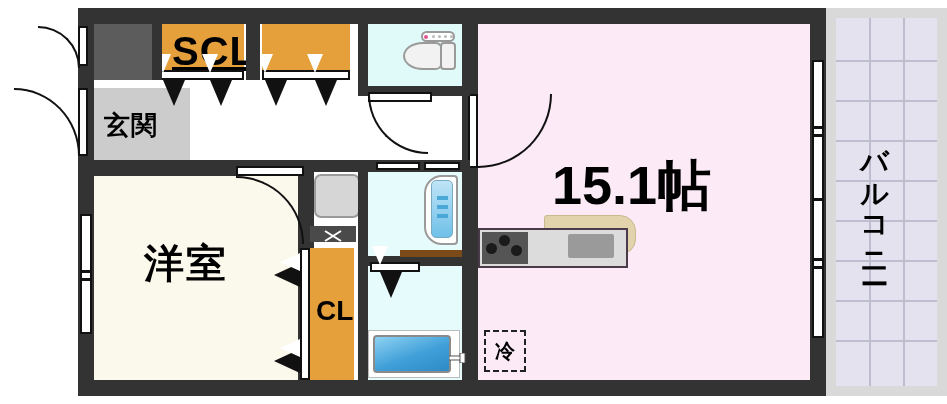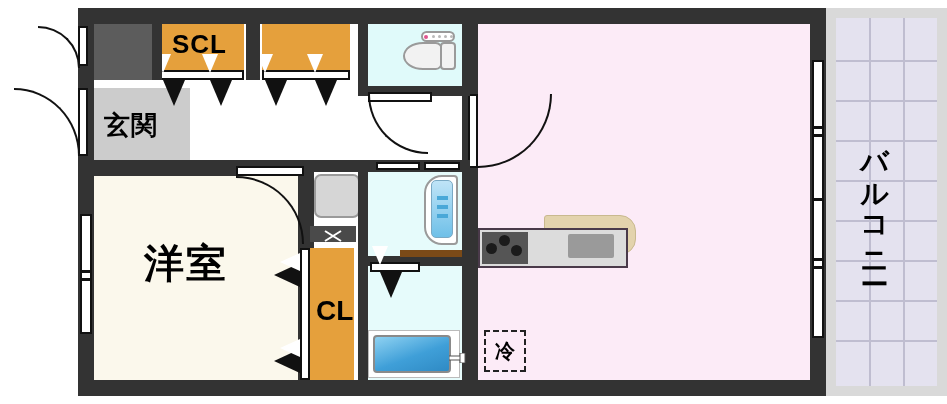--- a/index.html
+++ b/index.html
@@ -41,21 +41,21 @@
     color: #000;
     font-weight: bold;
     white-space: nowrap;
     line-height: 1;
     font-family: "Liberation Sans", sans-serif;
   }
   .lbl-ldk      { font-size: 54px; letter-spacing: 1px; }
   .lbl-ldksize  { font-size: 54px; letter-spacing: 0px; }
   .lbl-room     { font-size: 40px; letter-spacing: 2px; }
   .lbl-roomsize { font-size: 40px; }
-  .lbl-closet   { font-size: 26px; letter-spacing: 1px; }
+  .lbl-closet   { font-size: 40px; letter-spacing: 1px; text-decoration: underline; }
   .lbl-genkan   { font-size: 26px; letter-spacing: 1px; }
   .lbl-cl       { font-size: 28px; }
   .lbl-fridge   { font-size: 20px; }
   .lbl-balcony {
     font-size: 28px;
     writing-mode: vertical-rl;
     letter-spacing: 3px;
     font-weight: bold;
   }
 
@@ -191,20 +191,21 @@
   <div class="abs wall" style="left:78px; top:160px; width:16px; height:236px;"></div>
 
   <div class="abs wall" style="left:78px; top:8px; width:16px; height:160px;"></div>
 
   <div class="abs wall" style="left:810px; top:8px; width:16px; height:388px;"></div>
 
   <div class="abs fill-ldk" style="left:470px; top:24px; width:340px; height:356px;"></div>
 
   <div class="abs wall" style="left:462px; top:8px; width:16px; height:388px;"></div>
 
+  <div class="lbl lbl-ldksize" style="left:552px; top:158px;">15.1帖</div>
 
   <div class="abs doorleaf" style="left:468px; top:94px; width:10px; height:74px;"></div>
   <div class="abs arc arc-br" style="left:478px; top:94px; width:74px; height:74px;"></div>
 
   <div class="abs window-v" style="left:812px; top:60px; width:12px; height:278px;"></div>
   <div class="abs sash" style="left:814px; top:126px; width:8px; height:3px;"></div>
   <div class="abs sash" style="left:814px; top:134px; width:8px; height:3px;"></div>
   <div class="abs sash" style="left:814px; top:198px; width:8px; height:3px;"></div>
   <div class="abs sash" style="left:814px; top:258px; width:8px; height:3px;"></div>
   <div class="abs sash" style="left:814px; top:266px; width:8px; height:3px;"></div>

